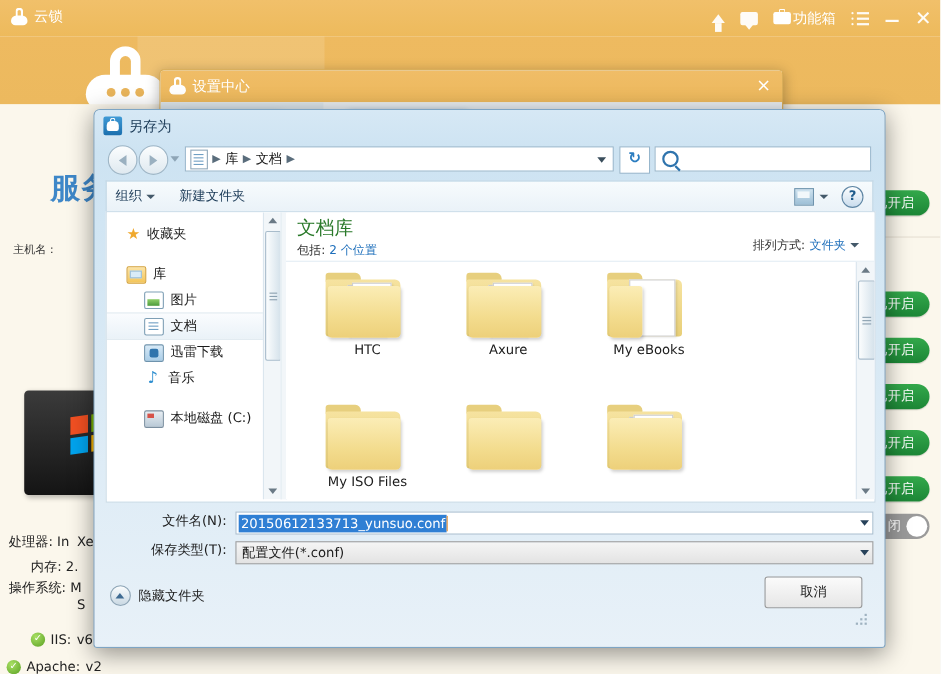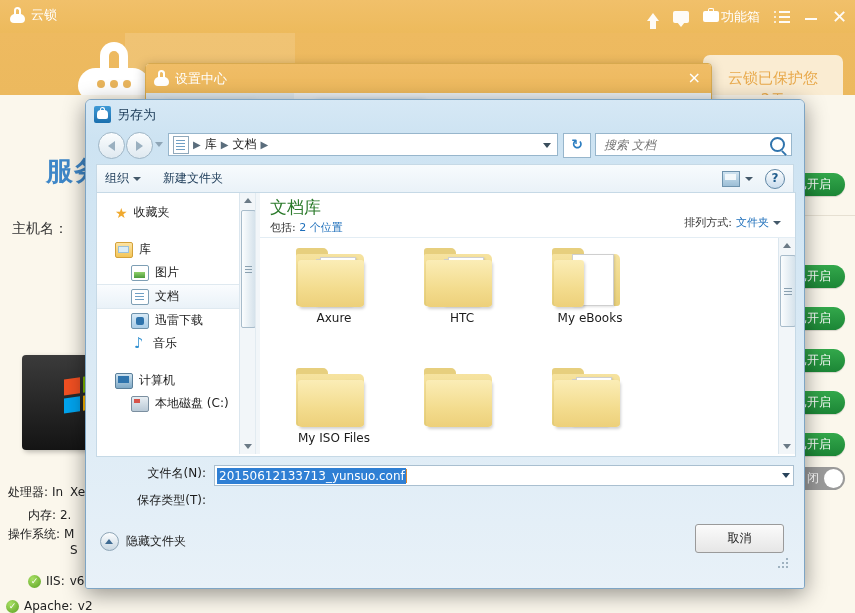--- a/index.html
+++ b/index.html
@@ -42,21 +42,21 @@
   #logo-lock .cloud{position:absolute;left:0;top:26px;width:72px;height:32px;background:#fff;border-radius:20px 20px 16px 16px;}
   #logo-lock .dots{position:absolute;left:19px;top:38px;display:flex;gap:5px;}
   #logo-lock .dots u{width:8px;height:8px;background:#e8b45b;border-radius:50%;display:block;}
 
   #protect-banner{position:absolute;right:12px;top:55px;width:140px;height:62px;background:rgba(255,255,255,0.72);
     border-radius:7px;color:#e8a94b;font-size:15px;text-align:center;padding-top:12px;box-sizing:border-box;line-height:22px;}
 
   #app-body{position:absolute;left:0;top:95px;width:855px;height:518px;background:#fbf7ec;}
   #app-left{position:absolute;left:0;top:0;width:218px;height:518px;background:#fbf7ec;}
   #srv-title{position:absolute;left:46px;top:58px;font-size:27px;color:#3e87c8;font-weight:bold;letter-spacing:1px;}
-  #host-row{position:absolute;left:12px;top:125px;font-size:14px;color:#333;}
+  #host-row{position:absolute;left:12px;top:125px;font-size:10px;color:#333;}
   #pc-img{position:absolute;left:22px;top:260px;width:120px;height:95px;
     background:linear-gradient(180deg,#3b3b3b,#141414);border-radius:4px;box-shadow:2px 2px 5px rgba(0,0,0,.25);}
   #pc-img .win{position:absolute;left:42px;top:22px;width:34px;height:34px;display:grid;grid-template-columns:1fr 1fr;grid-template-rows:1fr 1fr;gap:3px;transform:skewY(-8deg);}
   #pc-img .win s{display:block;text-decoration:none;}
   #pc-img .win s:nth-child(1){background:#f25022}
   #pc-img .win s:nth-child(2){background:#7fba00}
   #pc-img .win s:nth-child(3){background:#00a4ef}
   #pc-img .win s:nth-child(4){background:#ffb900}
   .spec{position:absolute;font-size:12px;color:#222;white-space:nowrap;}
   #spec-cpu{left:8px;top:373px;margin-top:16px;}
@@ -285,24 +285,20 @@
   <div id="nav-highlight"></div>
   <div id="logo-lock">
     <span class="sh"></span>
       <span class="cloud"></span>
     <span class="dots">
         <u></u>
         <u></u>
         <u></u>
       </span>
   </div>
-  <div id="protect-banner">
-    <div>云锁已保护您</div>
-    <div>2天</div>
-  </div>
 
   <div id="app-body">
     <div id="app-left">
       <div id="srv-title">服务</div>
       <div id="host-row">主机名：</div>
       <div id="pc-img">
           <div class="win">
             <s></s>
             <s></s>
             <s></s>
@@ -394,21 +390,20 @@
         <span class="crumb-ico"></span>
         <span class="crumb-sep">▶</span>
         <span class="crumb">库</span>
         <span class="crumb-sep">▶</span>
         <span class="crumb">文档</span>
         <span class="crumb-sep">▶</span>
         <span id="sd-crumb-drop"></span>
       </div>
       <div id="sd-refresh">↻</div>
       <div id="sd-search">
-        <input id="search-input" type="text" placeholder="搜索 文档" style="">
         <span class="mag"></span>
       </div>
     </div>
 
     <div id="sd-toolbar">
       <span class="tbitem">
         <span>组织</span>
         <span class="caretd"></span>
       </span>
       <span class="tbitem">新建文件夹</span>
@@ -442,24 +437,20 @@
         </div>
         <div class="tree-item child">
           <span class="ic ic-dl"></span>
           <span>迅雷下载</span>
         </div>
         <div class="tree-item child">
           <span class="ic ic-mus"></span>
           <span>音乐</span>
         </div>
         <div style="height:14px"></div>
-        <div class="tree-item">
-          <span class="ic ic-pc"></span>
-          <span>计算机</span>
-        </div>
         <div class="tree-item child">
           <span class="ic ic-disk"></span>
           <span>本地磁盘 (C:)</span>
         </div>
 
         <div id="sd-nav-scroll">
           <div class="sb-arrow">
               <span class="sb-up"></span>
             </div>
           <div id="sd-nav-thumb"></div>
@@ -487,31 +478,31 @@
 
         <div id="files">
           <div class="fileitem">
             <span class="folder">
               <span class="tab"></span>
                 <span class="back"></span>
                 <span class="paper p2"></span>
                 <span class="paper"></span>
                 <span class="front"></span>
             </span>
-            <span class="fname">Axure</span>
+            <span class="fname">HTC</span>
           </div>
           <div class="fileitem">
             <span class="folder">
               <span class="tab"></span>
                 <span class="back"></span>
                 <span class="paper p2"></span>
                 <span class="paper"></span>
                 <span class="front"></span>
             </span>
-            <span class="fname">HTC</span>
+            <span class="fname">Axure</span>
           </div>
           <div class="fileitem">
             <span class="folder">
               <span class="tab"></span>
                 <span class="back"></span>
                 <span class="paper" style="left:20px;top:8px;width:40px;height:50px;"></span>
                 <span class="front" style="width:30px"></span>
             </span>
             <span class="fname">My eBooks</span>
           </div>
@@ -561,20 +552,24 @@
       <span class="fldlabel">文件名(N):</span>
       <span class="fldinput">
         <span class="sel-text">20150612133713_yunsuo.conf</span>
         <span class="caretblink"></span>
         <span class="dropbtn"></span>
       </span>
     </div>
 
     <div class="fldrow" id="row-type">
       <span class="fldlabel">保存类型(T):</span>
+      <span class="fldinput grey">
+        <span class="type-text">配置文件(*.conf)</span>
+        <span class="dropbtn"></span>
+      </span>
     </div>
 
     <div id="sd-bottom">
       <span id="hide-folders">
         <span class="updot"></span>
         <span>隐藏文件夹</span>
       </span>
       <div id="btn-cancel">取消</div>
       <div id="sd-grip">
         <i style="left:8px;top:8px"></i>

